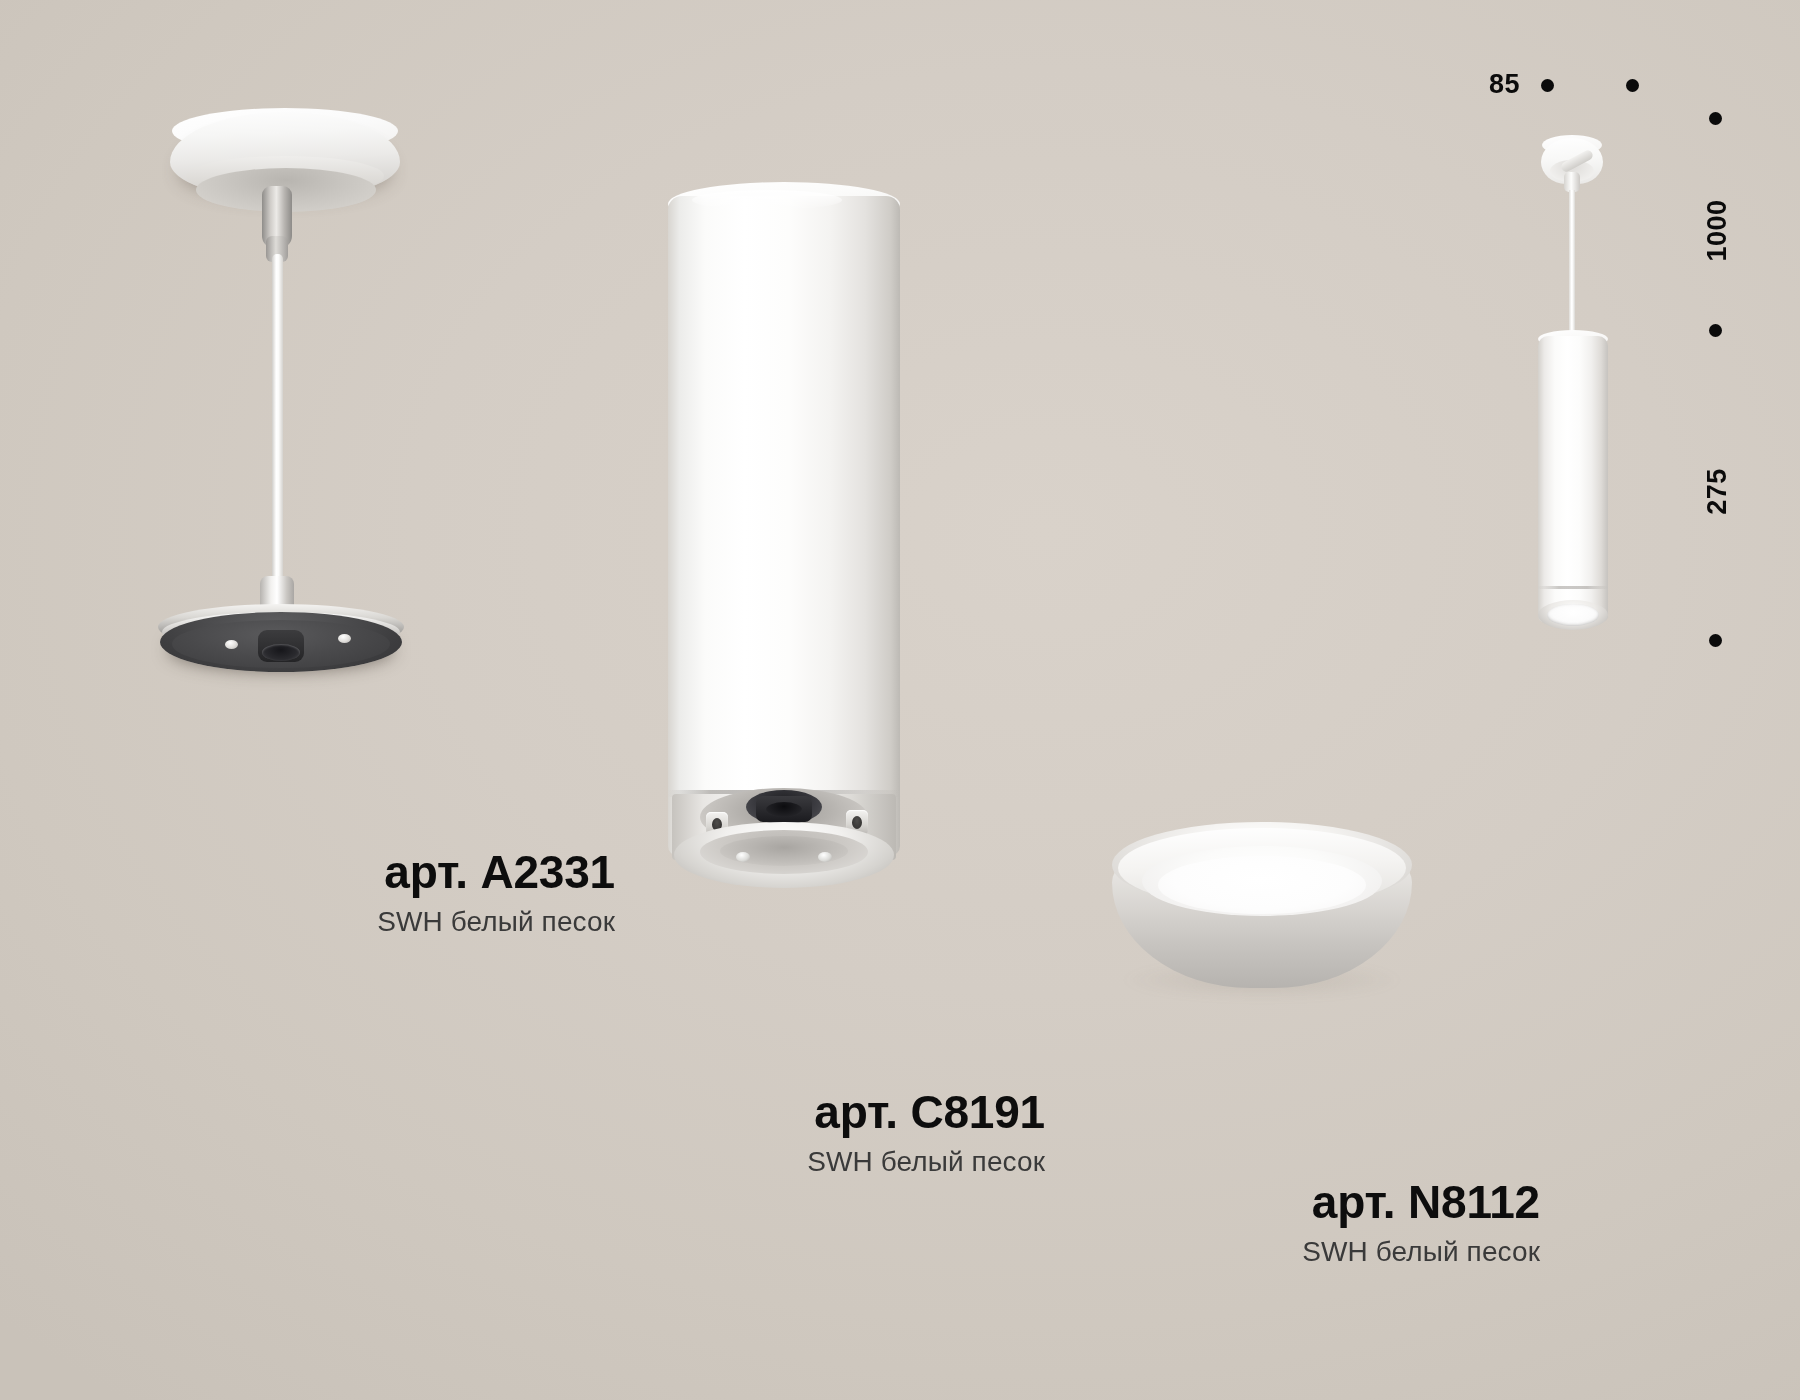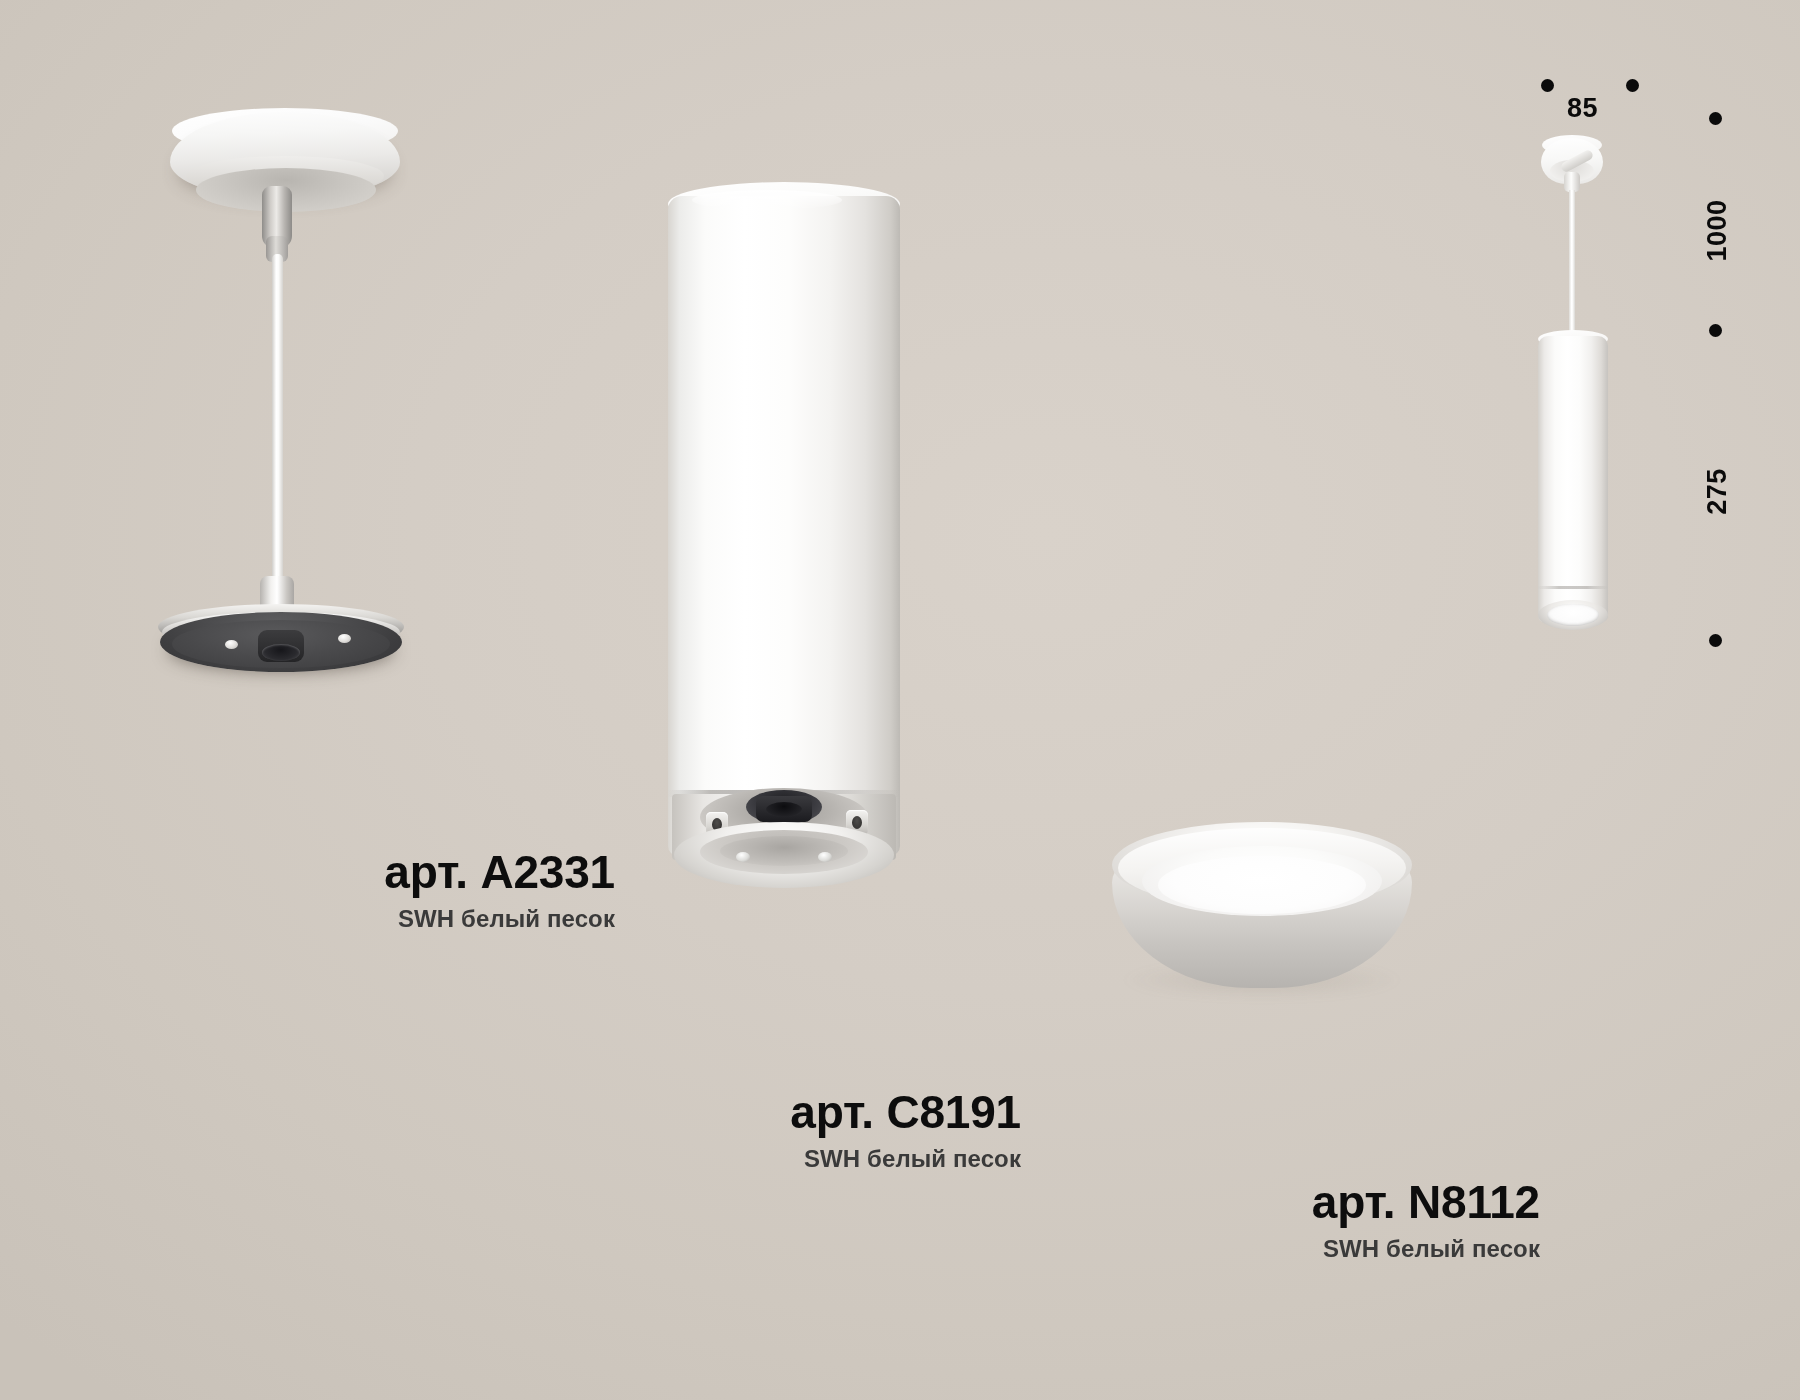--- a/index.html
+++ b/index.html
@@ -17,21 +17,21 @@
   }
   .abs{position:absolute;}
 
   
   .label{position:absolute;text-align:right;white-space:nowrap;}
   .label .art{
     font-size:46px;font-weight:700;color:#0d0d0d;
     letter-spacing:-0.2px;line-height:1.06;
   }
   .label .fin{
-    font-size:24px;font-weight:700;color:#3a3a3a;
+    font-size:28px;font-weight:400;color:#3a3a3a;
     line-height:1.25;margin-top:7px;letter-spacing:0.1px;
   }
 
   
   .dimdot{
     position:absolute;width:13px;height:13px;border-radius:50%;
     background:#0b0b0b;
   }
   .dimnum-h{
     position:absolute;font-size:27px;font-weight:700;color:#0b0b0b;
@@ -322,21 +322,21 @@
     <div class="c-tabhole" style="left:712px;top:818px;"></div>
     <div class="c-tab" style="left:846px;top:810px;"></div>
     <div class="c-tabhole" style="left:852px;top:816px;"></div>
     <div class="abs" id="c-flange"></div>
     <div class="abs" id="c-flange-in"></div>
     <div class="abs" id="c-flange-in2"></div>
     <div class="c-screw" style="left:736px;top:852px;"></div>
     <div class="c-screw" style="left:818px;top:852px;"></div>
   </div>
 
-  <div class="label" style="left:501px;top:1088px;width:520px;">
+  <div class="label" style="left:525px;top:1088px;width:520px;">
     <div class="art">арт. C8191</div>
     <div class="fin">SWH белый песок</div>
   </div>
 
   <div class="abs">
     <div class="abs" id="p-canopy-top"></div>
     <div class="abs" id="p-canopy"></div>
     <div class="abs" id="p-canopy-under"></div>
     <div class="abs" id="p-arm"></div>
     <div class="abs" id="p-grommet"></div>
@@ -344,21 +344,21 @@
     <div class="abs" id="p-body-top"></div>
     <div class="abs" id="p-body"></div>
     <div class="abs" id="p-seam"></div>
     <div class="abs" id="p-bottom"></div>
     <div class="abs" id="p-aperture"></div>
   </div>
 
   <div class="abs">
 
     <div class="dimdot" style="left:1541px;top:79px;"></div>
-    <div class="dimnum-h" style="left:1567px;top:69px;margin-top:24px;">85</div>
+    <div class="dimnum-h" style="left:1489px;top:69px;">85</div>
     <div class="dimdot" style="left:1626px;top:79px;"></div>
 
     <div class="dimdot" style="left:1709px;top:112px;"></div>
     <div class="dimnum-v" style="left:1679px;top:215px;width:76px;text-align:center;">1000</div>
     <div class="dimdot" style="left:1709px;top:324px;"></div>
     <div class="dimnum-v" style="left:1683px;top:476px;width:68px;text-align:center;">275</div>
     <div class="dimdot" style="left:1709px;top:634px;"></div>
   </div>
 
   <div class="abs">

